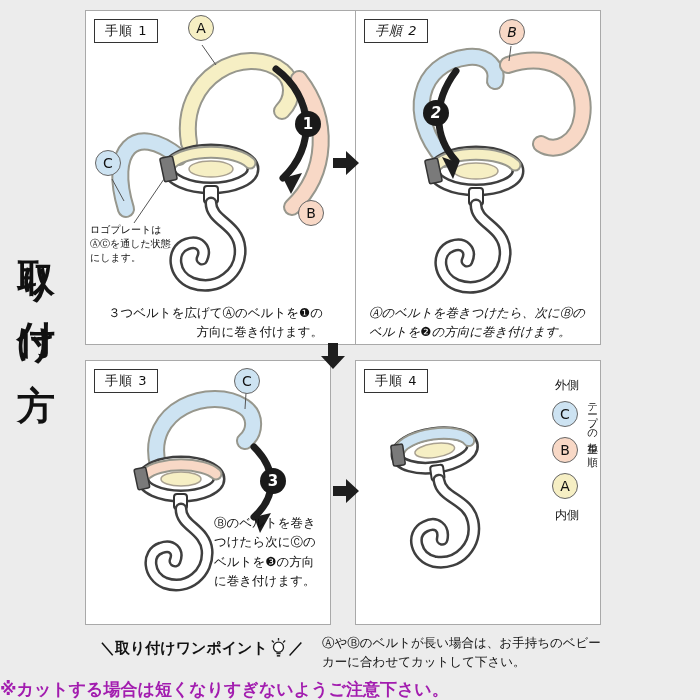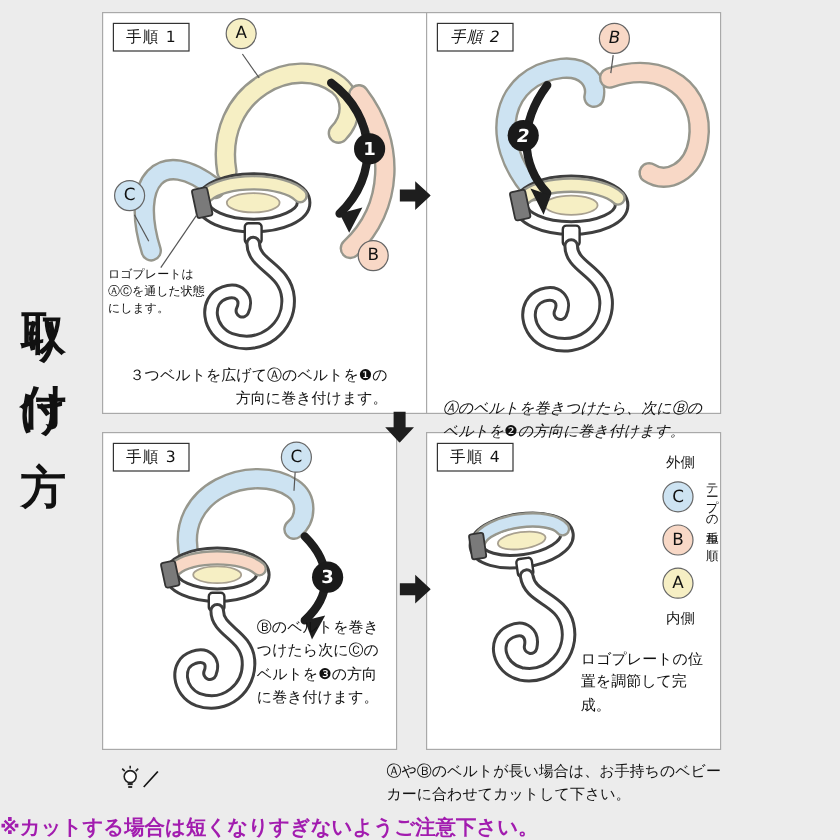--- a/index.html
+++ b/index.html
@@ -36,21 +36,21 @@
   }
   .badge-a{background:#f6efc4;}
   .badge-b{background:#f8d8c6;}
   .badge-c{background:#cde3f2;}
   .note{
     position:absolute;left:4px;top:212px;width:84px;z-index:3;
     font-size:10px;line-height:1.4;
   }
   .caption{position:absolute;z-index:3;font-size:12.5px;line-height:1.55;}
   #cap1{left:13px;top:292px;width:224px;text-align:right;}
-  #cap2{left:13px;top:292px;width:224px;margin-top:27px;}
+  #cap2{left:13px;top:292px;width:224px;}
   #cap3{left:128px;top:152px;width:112px;}
   #cap4{left:128px;top:178px;width:110px;}
   .legend-label{position:absolute;left:199px;font-size:12px;z-index:3;font-family:Liberation Serif, serif;}
   #legend-outer{top:16px;}
   #legend-inner{top:146px;}
   .legend-badge{position:absolute;left:196px;}
   #lg-c{top:40px;}
   #lg-b{top:76px;}
   #lg-a{top:112px;}
   .legend-order{
@@ -238,34 +238,34 @@
           <path class="tube-i" d="M85,105 C85,124 111,127 113,150 C115,174 93,193 69,185 C51,178 49,154 65,149 C77,145 84,153 80,164"></path>
         </g>
       </g>
     </svg>
     <div class="legend-label" id="legend-outer">外側</div>
     <div class="badge badge-c legend-badge" id="lg-c">C</div>
     <div class="badge badge-b legend-badge" id="lg-b">B</div>
     <div class="badge badge-a legend-badge" id="lg-a">A</div>
     <div class="legend-label" id="legend-inner">内側</div>
     <div class="legend-order">テープの重ね順</div>
-    <div class="caption" id="cap4">ロゴプレートの位置を調節して完成。</div>
   </div>
 
   <svg id="ar1" class="flow" width="26" height="26" viewBox="0 0 26 26">
     <path d="M0,8 L13,8 L13,1 L26,13 L13,25 L13,18 L0,18 Z" fill="#1e1e1e"></path>
   </svg>
   <svg id="ar2" class="flow" width="26" height="26" viewBox="0 0 26 26">
     <path d="M8,0 L8,13 L1,13 L13,26 L25,13 L18,13 L18,0 Z" fill="#1e1e1e"></path>
   </svg>
   <svg id="ar3" class="flow" width="26" height="26" viewBox="0 0 26 26">
     <path d="M0,8 L13,8 L13,1 L26,13 L13,25 L13,18 L0,18 Z" fill="#1e1e1e"></path>
   </svg>
 
   <div class="tip-head">
+    <span>＼取り付けワンポイント</span>
     <svg width="17" height="20" viewBox="0 0 20 24">
       <path d="M10,0 L10,3 M2,3 L4.5,5.5 M18,3 L15.5,5.5" stroke="#222" stroke-width="1.6" fill="none"></path>
       <circle cx="10" cy="11" r="6" fill="#fff" stroke="#222" stroke-width="1.6"></circle>
       <rect x="7.5" y="17.5" width="5" height="2" fill="#222"></rect>
       <rect x="8" y="20.5" width="4" height="1.8" fill="#222"></rect>
     </svg>
     <span>／</span>
   </div>
   <div class="tip-text">ⒶやⒷのベルトが長い場合は、お手持ちのベビーカーに合わせてカットして下さい。</div>
 

